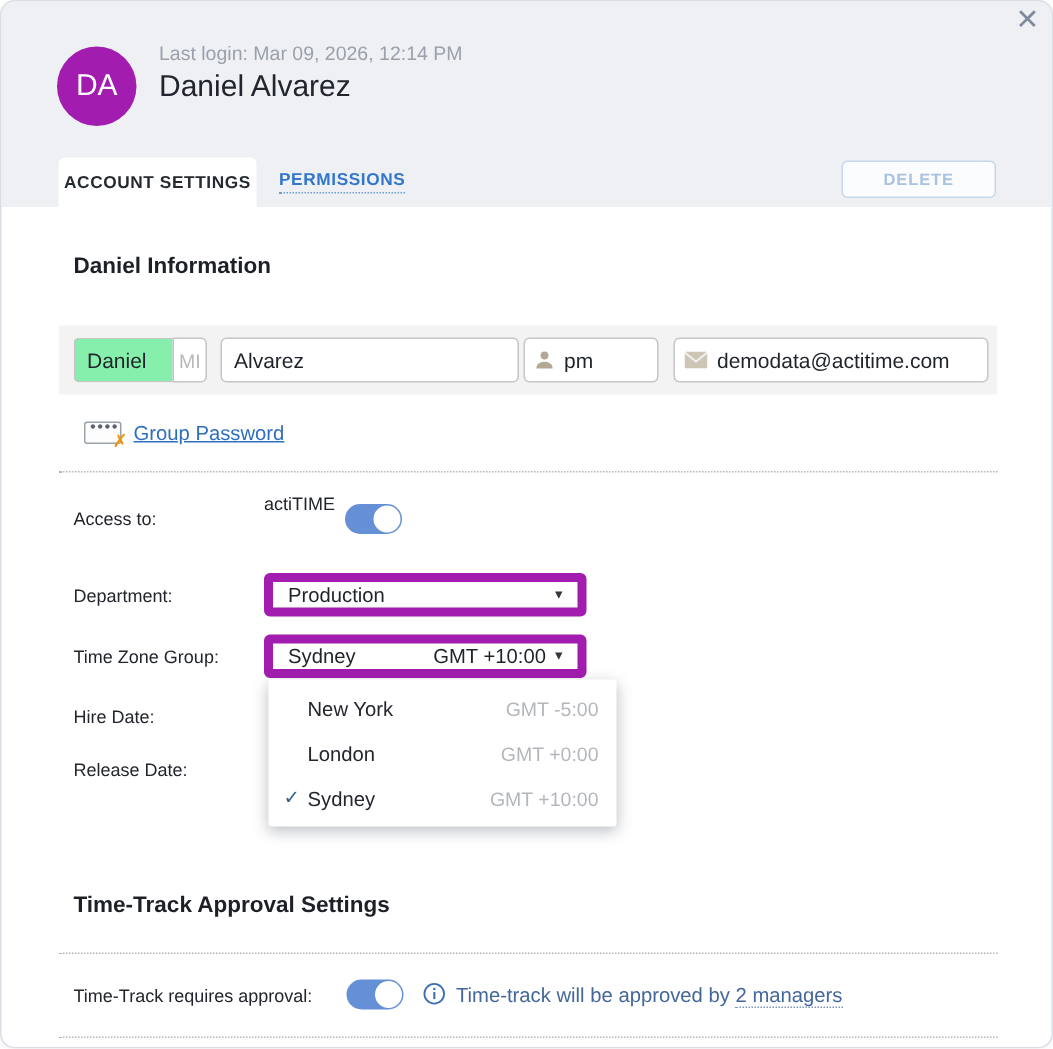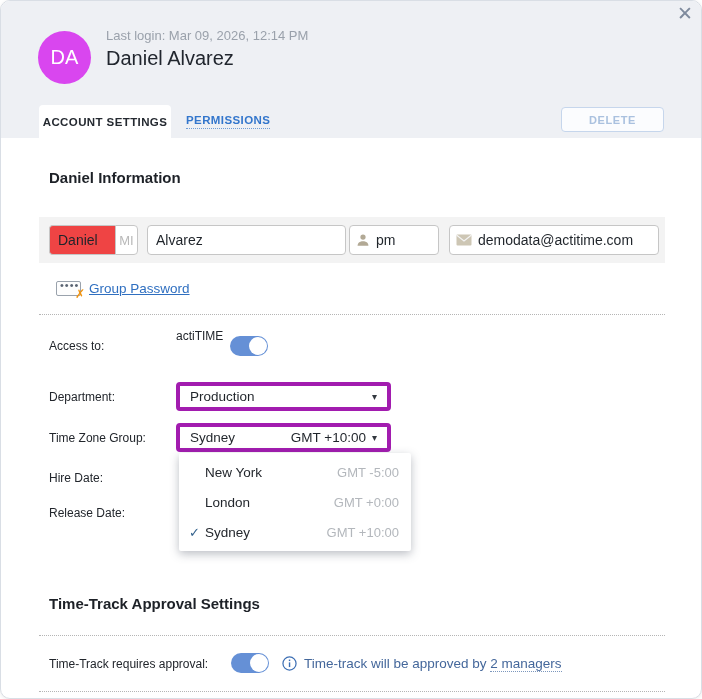--- a/index.html
+++ b/index.html
@@ -11,21 +11,21 @@
     background:#fff; border:1px solid #d9dee5; border-radius:10px;
     overflow:hidden; box-shadow:0 1px 4px rgba(0,0,0,.08);
   }
   .header { position:absolute; left:0; top:0; width:100%; height:137px; background:#eef0f4; }
   .close-x {
     position:absolute; top:2px; right:8px; font-size:19px; color:#7e8a9d;
     cursor:pointer; line-height:22px; font-weight:400;
   }
   .avatar {
     position:absolute; left:37px; top:30px; width:53px; height:53px; border-radius:50%;
-    background:#d946ef; color:#fff; font-size:20px; display:flex; align-items:center; justify-content:center;
+    background:#a21caf; color:#fff; font-size:20px; display:flex; align-items:center; justify-content:center;
   }
   .last-login { position:absolute; left:105px; top:27px; font-size:13px; color:#9aa1ab; }
   .user-name { position:absolute; left:105px; top:46px; font-size:20px; color:#21262e; }
   .tab-active {
     position:absolute; left:38px; top:104px; width:132px; height:33px; background:#fff;
     border-radius:4px 4px 0 0; display:flex; align-items:center; justify-content:center;
     font-size:11.5px; font-weight:700; letter-spacing:.4px; color:#252a31; cursor:pointer;
   }
   .tab-link {
     position:absolute; left:185px; top:113px; font-size:11.5px; font-weight:700; letter-spacing:.4px;
@@ -38,21 +38,21 @@
     display:flex; align-items:center; justify-content:center; cursor:pointer;
   }
   .section-title { position:absolute; font-size:15px; font-weight:700; color:#1d2127; }
   .fields-strip { position:absolute; left:38px; top:216px; width:626px; height:46px; background:#f3f3f3; }
   .inp {
     position:absolute; top:8px; height:30px; background:#fff; border:1px solid #c6c6c6; border-radius:4px;
     font-family:inherit; font-size:14px; color:#1f242a; padding:0 8px; outline:none;
   }
   .name-group { position:absolute; left:10px; top:8px; height:30px; display:flex; }
   .name-group .first {
-    width:66px; height:30px; background:#ef4444; border:1px solid #c6c6c6; border-right:none;
+    width:66px; height:30px; background:#86efac; border:1px solid #c6c6c6; border-right:none;
     border-radius:4px 0 0 4px; font-family:inherit; font-size:14px; color:#1f242a; padding:0 8px; outline:none;
   }
   .name-group .mi {
     width:23px; height:30px; background:#fff; border:1px solid #c6c6c6; border-radius:0 4px 4px 0;
     font-family:inherit; font-size:13px; color:#1f242a; padding:0 2px; text-align:center; outline:none;
   }
   .name-group .mi::placeholder, .inp::placeholder { color:#b9b9b9; }
   .icon-field { position:absolute; top:8px; height:30px; background:#fff; border:1px solid #c6c6c6; border-radius:4px; display:flex; align-items:center; padding:0 6px; }
   .icon-field input {
     border:none; outline:none; font-family:inherit; font-size:14px; color:#1f242a; background:transparent;
@@ -63,21 +63,21 @@
   .pwd-icon { position:relative; width:25px; height:15px; border:1px solid #9aa2ac; border-radius:2px; background:#fdfdfd; margin-right:8px; }
   .pwd-icon .dots { position:absolute; left:3px; top:-3px; font-size:11px; color:#5a6472; letter-spacing:1px; }
   .pwd-icon .x { position:absolute; right:-5px; bottom:-6px; color:#f0930f; font-size:12px; font-weight:700; }
   .reset-link { font-size:13.5px; color:#2f6fc0; text-decoration:underline; }
   .dotted-sep { position:absolute; left:38px; width:626px; border-top:1px dotted #b5b5b5; height:0; }
   .row-label { position:absolute; left:48px; font-size:12px; color:#22262c; }
   .toggle { position:absolute; width:38px; height:20px; border-radius:10px; background:#6590d6; cursor:pointer; }
   .toggle .knob { position:absolute; right:1px; top:1px; width:18px; height:18px; border-radius:50%; background:#fff; }
   .select-box {
     position:absolute; left:175px; width:215px; height:29px; background:#fff;
-    border:4px solid #a21caf; border-radius:4px; display:flex; align-items:center;
+    border:6px solid #a21caf; border-radius:4px; display:flex; align-items:center;
     padding:0 10px; font-size:13.5px; color:#1f242a; cursor:pointer;
   }
   .select-box .grow { flex:1; }
   .select-box .caret { font-size:10px; color:#33383f; margin-left:6px; }
   .select-box .gmt { color:#1f242a; }
   .dropdown {
     position:absolute; left:178px; top:452px; width:232px; background:#fff;
     box-shadow:0 3px 10px rgba(60,70,85,.35); border-radius:2px; z-index:5; padding:4px 0;
   }
   .dd-item { position:relative; height:30px; display:flex; align-items:center; font-size:13.5px; color:#23272d; cursor:pointer; padding:0 12px; }

